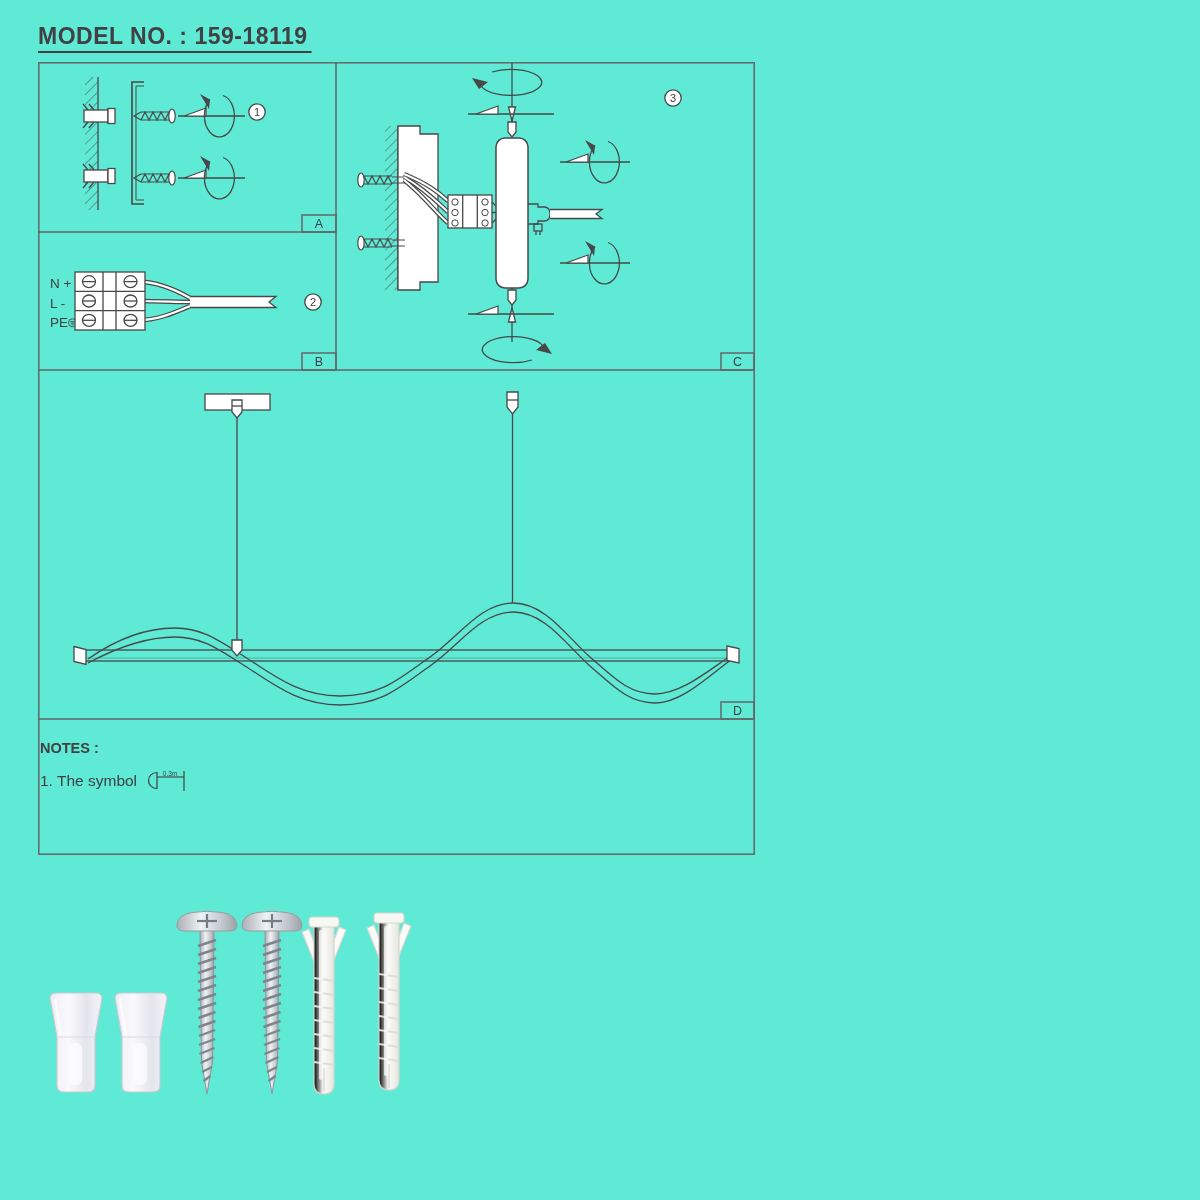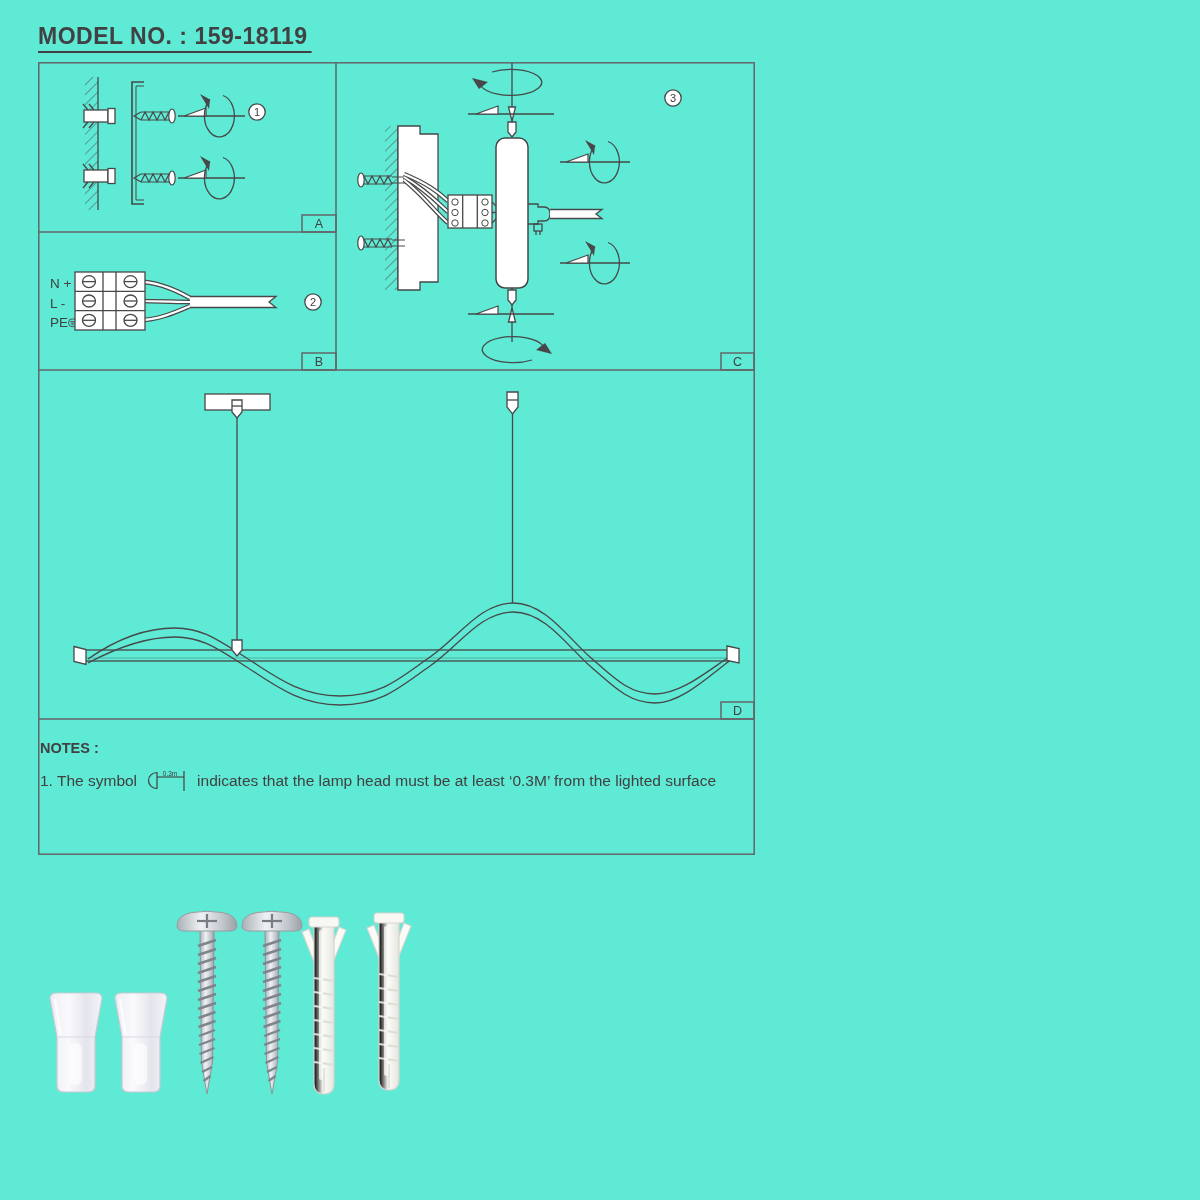--- a/index.html
+++ b/index.html
@@ -254,21 +254,20 @@
     <p class="notes-heading">NOTES :</p>
 
     <div class="note-line">
       <span>1. The symbol</span>
       <svg class="sym" width="46" height="24" viewBox="0 0 46 24">
         <path d="M13,3.5 A8.5,8 0 1 0 13,19.5 Z" fill="none" stroke="#414042" stroke-width="1.2"></path>
         <line x1="13" y1="8" x2="40" y2="8" stroke="#414042" stroke-width="1.1"></line>
         <line x1="40" y1="2" x2="40" y2="22" stroke="#414042" stroke-width="1.2"></line>
         <text x="26" y="6.5" font-size="6.5" text-anchor="middle" fill="#414042">0.3m</text>
       </svg>
-      <span>indicates that the lamp head must be at least ‘0.3M’ from the lighted surface</span>
     </div>
 
 
   </div>
 
   <svg class="hardware" width="380" height="205" viewBox="0 0 380 205">
     <defs>
       <linearGradient id="nutGrad" x1="0" y1="0" x2="1" y2="0">
         <stop offset="0" stop-color="#ededf3"></stop>
           <stop offset="0.35" stop-color="#fafafd"></stop>

